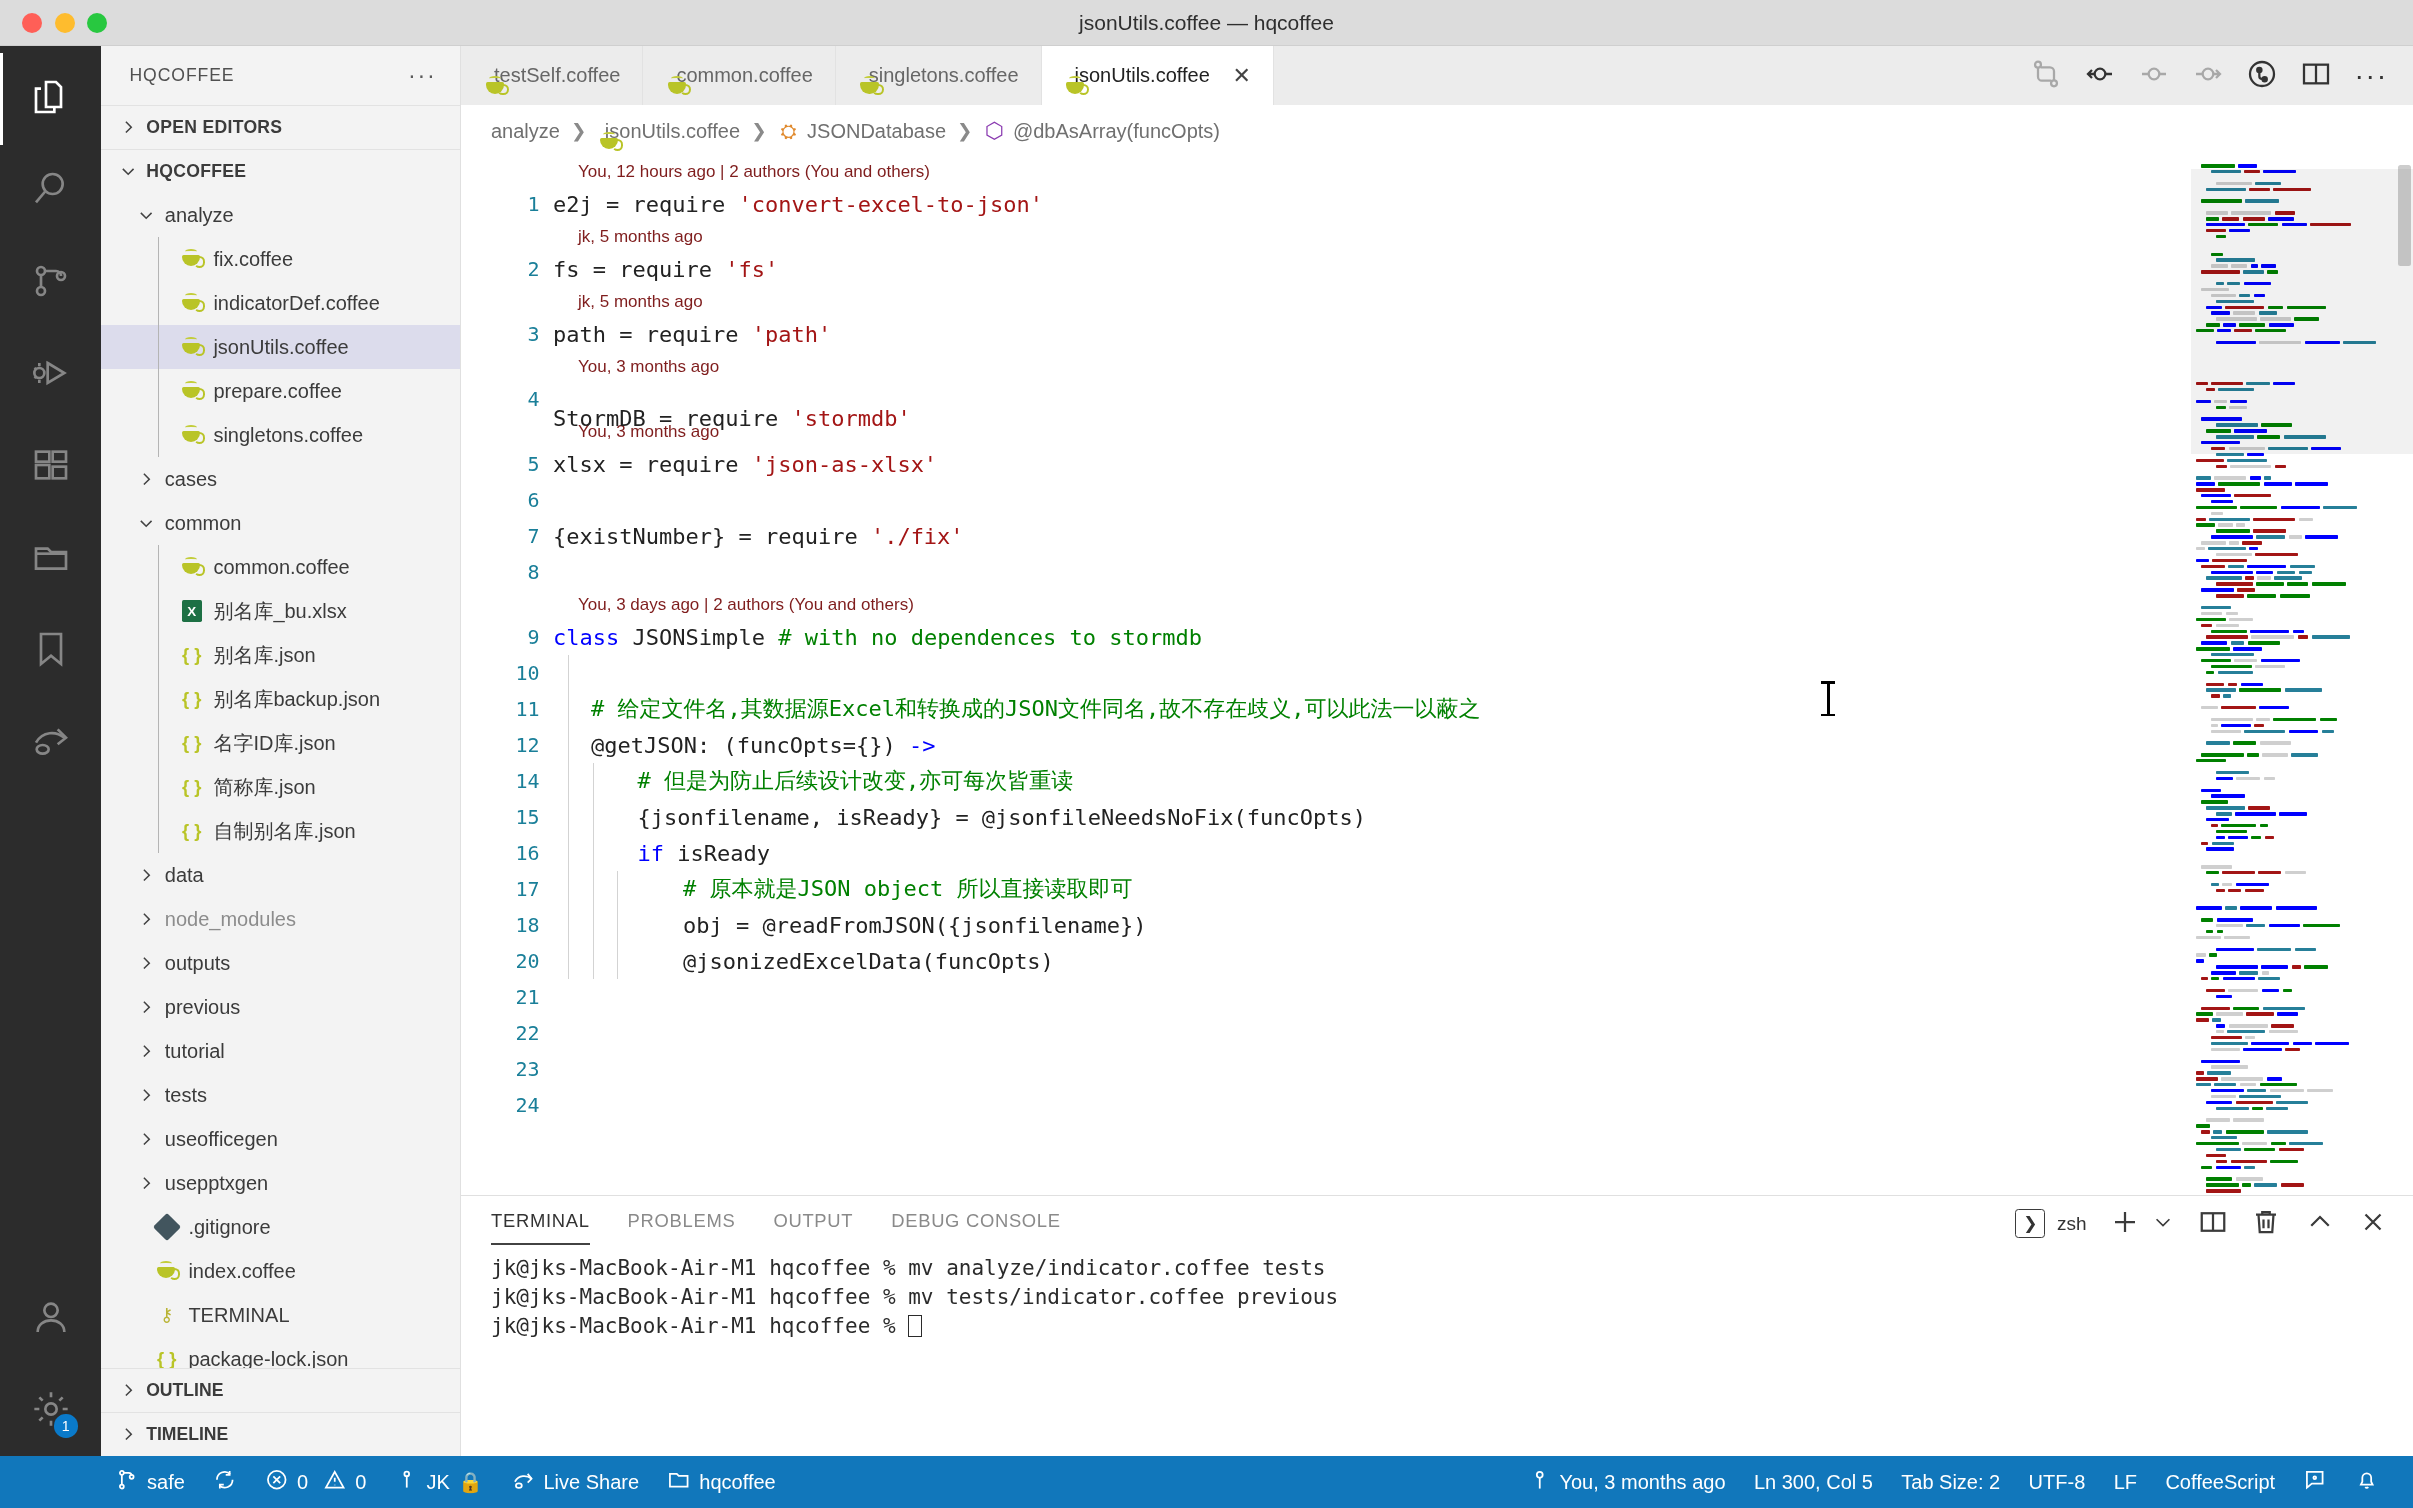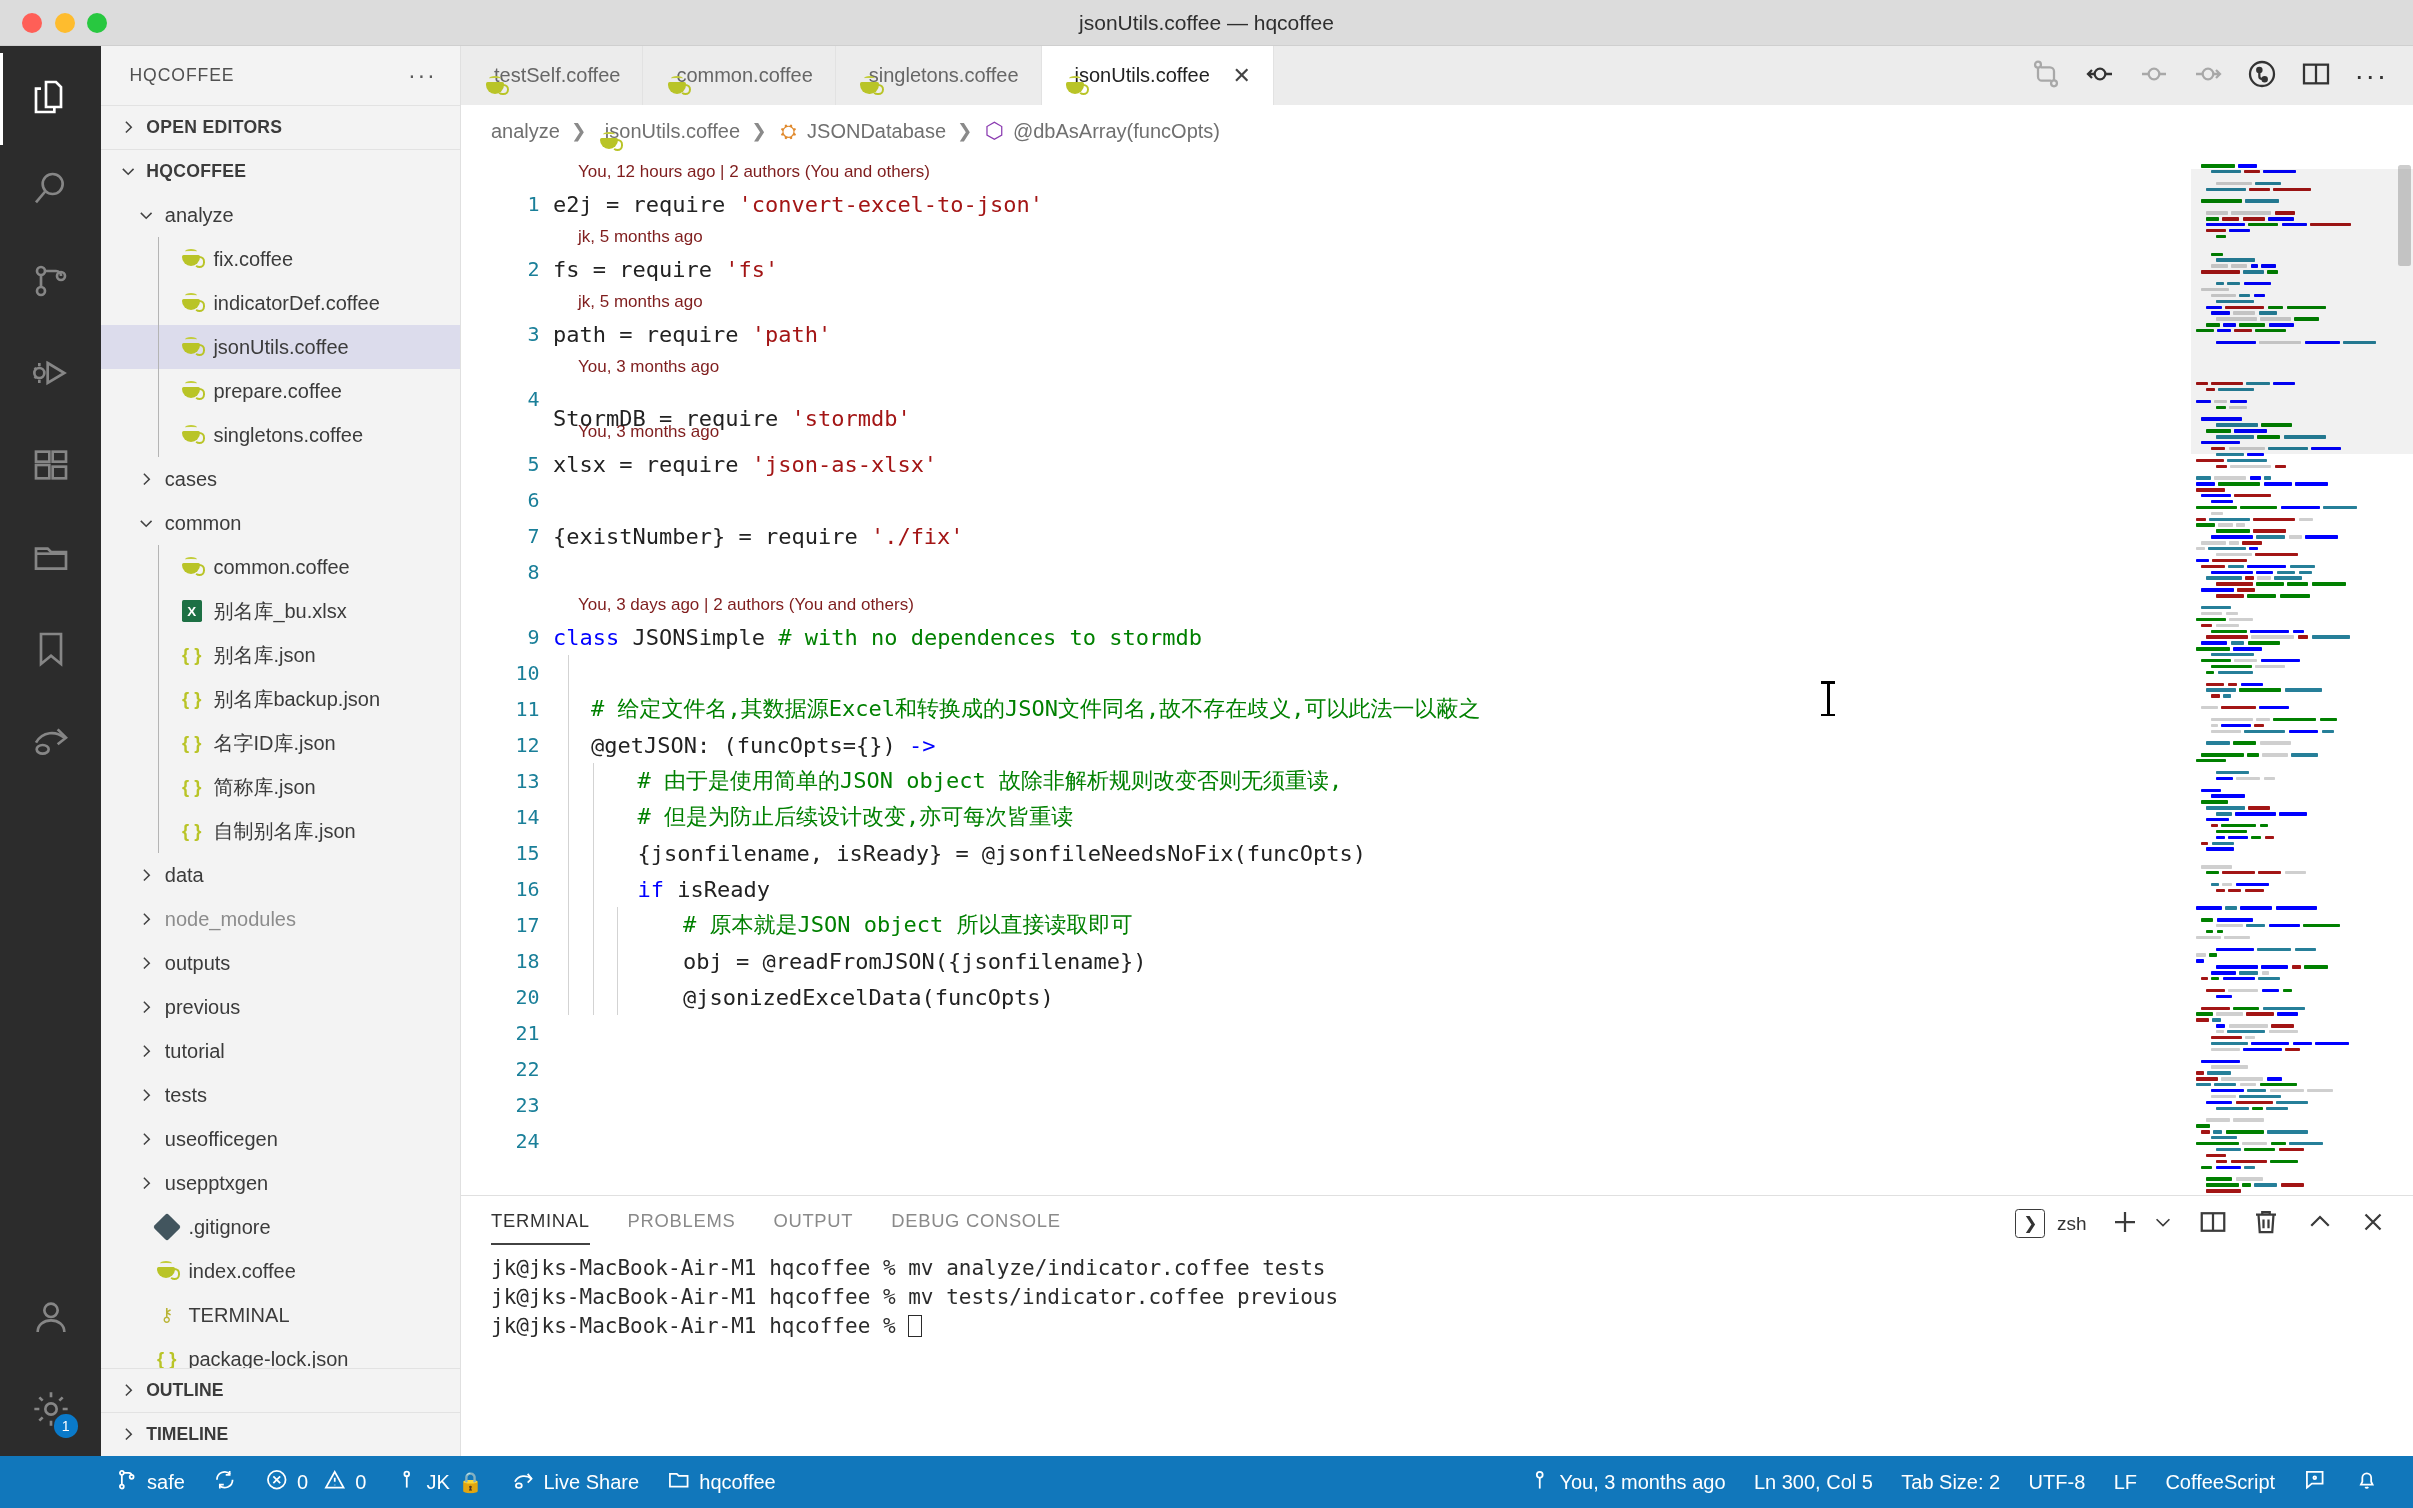--- a/index.html
+++ b/index.html
@@ -662,29 +662,20 @@
                 <span style="display:inline-block;width:22px"></span>
                 <span class="ctext"><span class="cmt"># 给定文件名,其数据源Excel和转换成的JSON文件同名,故不存在歧义,可以此法一以蔽之</span></span>
               </span>
             </div>
             <div class="cline">
               <span class="gutter">12</span>
               <span style="display:flex;align-items:center;">
                 <span class="ind-guide" style="margin-left:15px"></span>
                 <span style="display:inline-block;width:22px"></span>
                 <span class="ctext"><span class="">@getJSON: (funcOpts={}) </span><span class="op">-&gt;</span></span>
-              </span>
-            </div>
-            <div class="cline">
-              <span class="gutter">13</span>
-              <span style="display:flex;align-items:center;">
-                <span class="ind-guide" style="margin-left:15px"></span>
-                <span class="ind-guide" style="margin-left:23.5px"></span>
-                <span style="display:inline-block;width:44px"></span>
-                <span class="ctext"><span class="cmt"># 由于是使用简单的JSON object 故除非解析规则改变否则无须重读,</span></span>
               </span>
             </div>
             <div class="cline">
               <span class="gutter">14</span>
               <span style="display:flex;align-items:center;">
                 <span class="ind-guide" style="margin-left:15px"></span>
                 <span class="ind-guide" style="margin-left:23.5px"></span>
                 <span style="display:inline-block;width:44px"></span>
                 <span class="ctext"><span class="cmt"># 但是为防止后续设计改变,亦可每次皆重读</span></span>
               </span>

